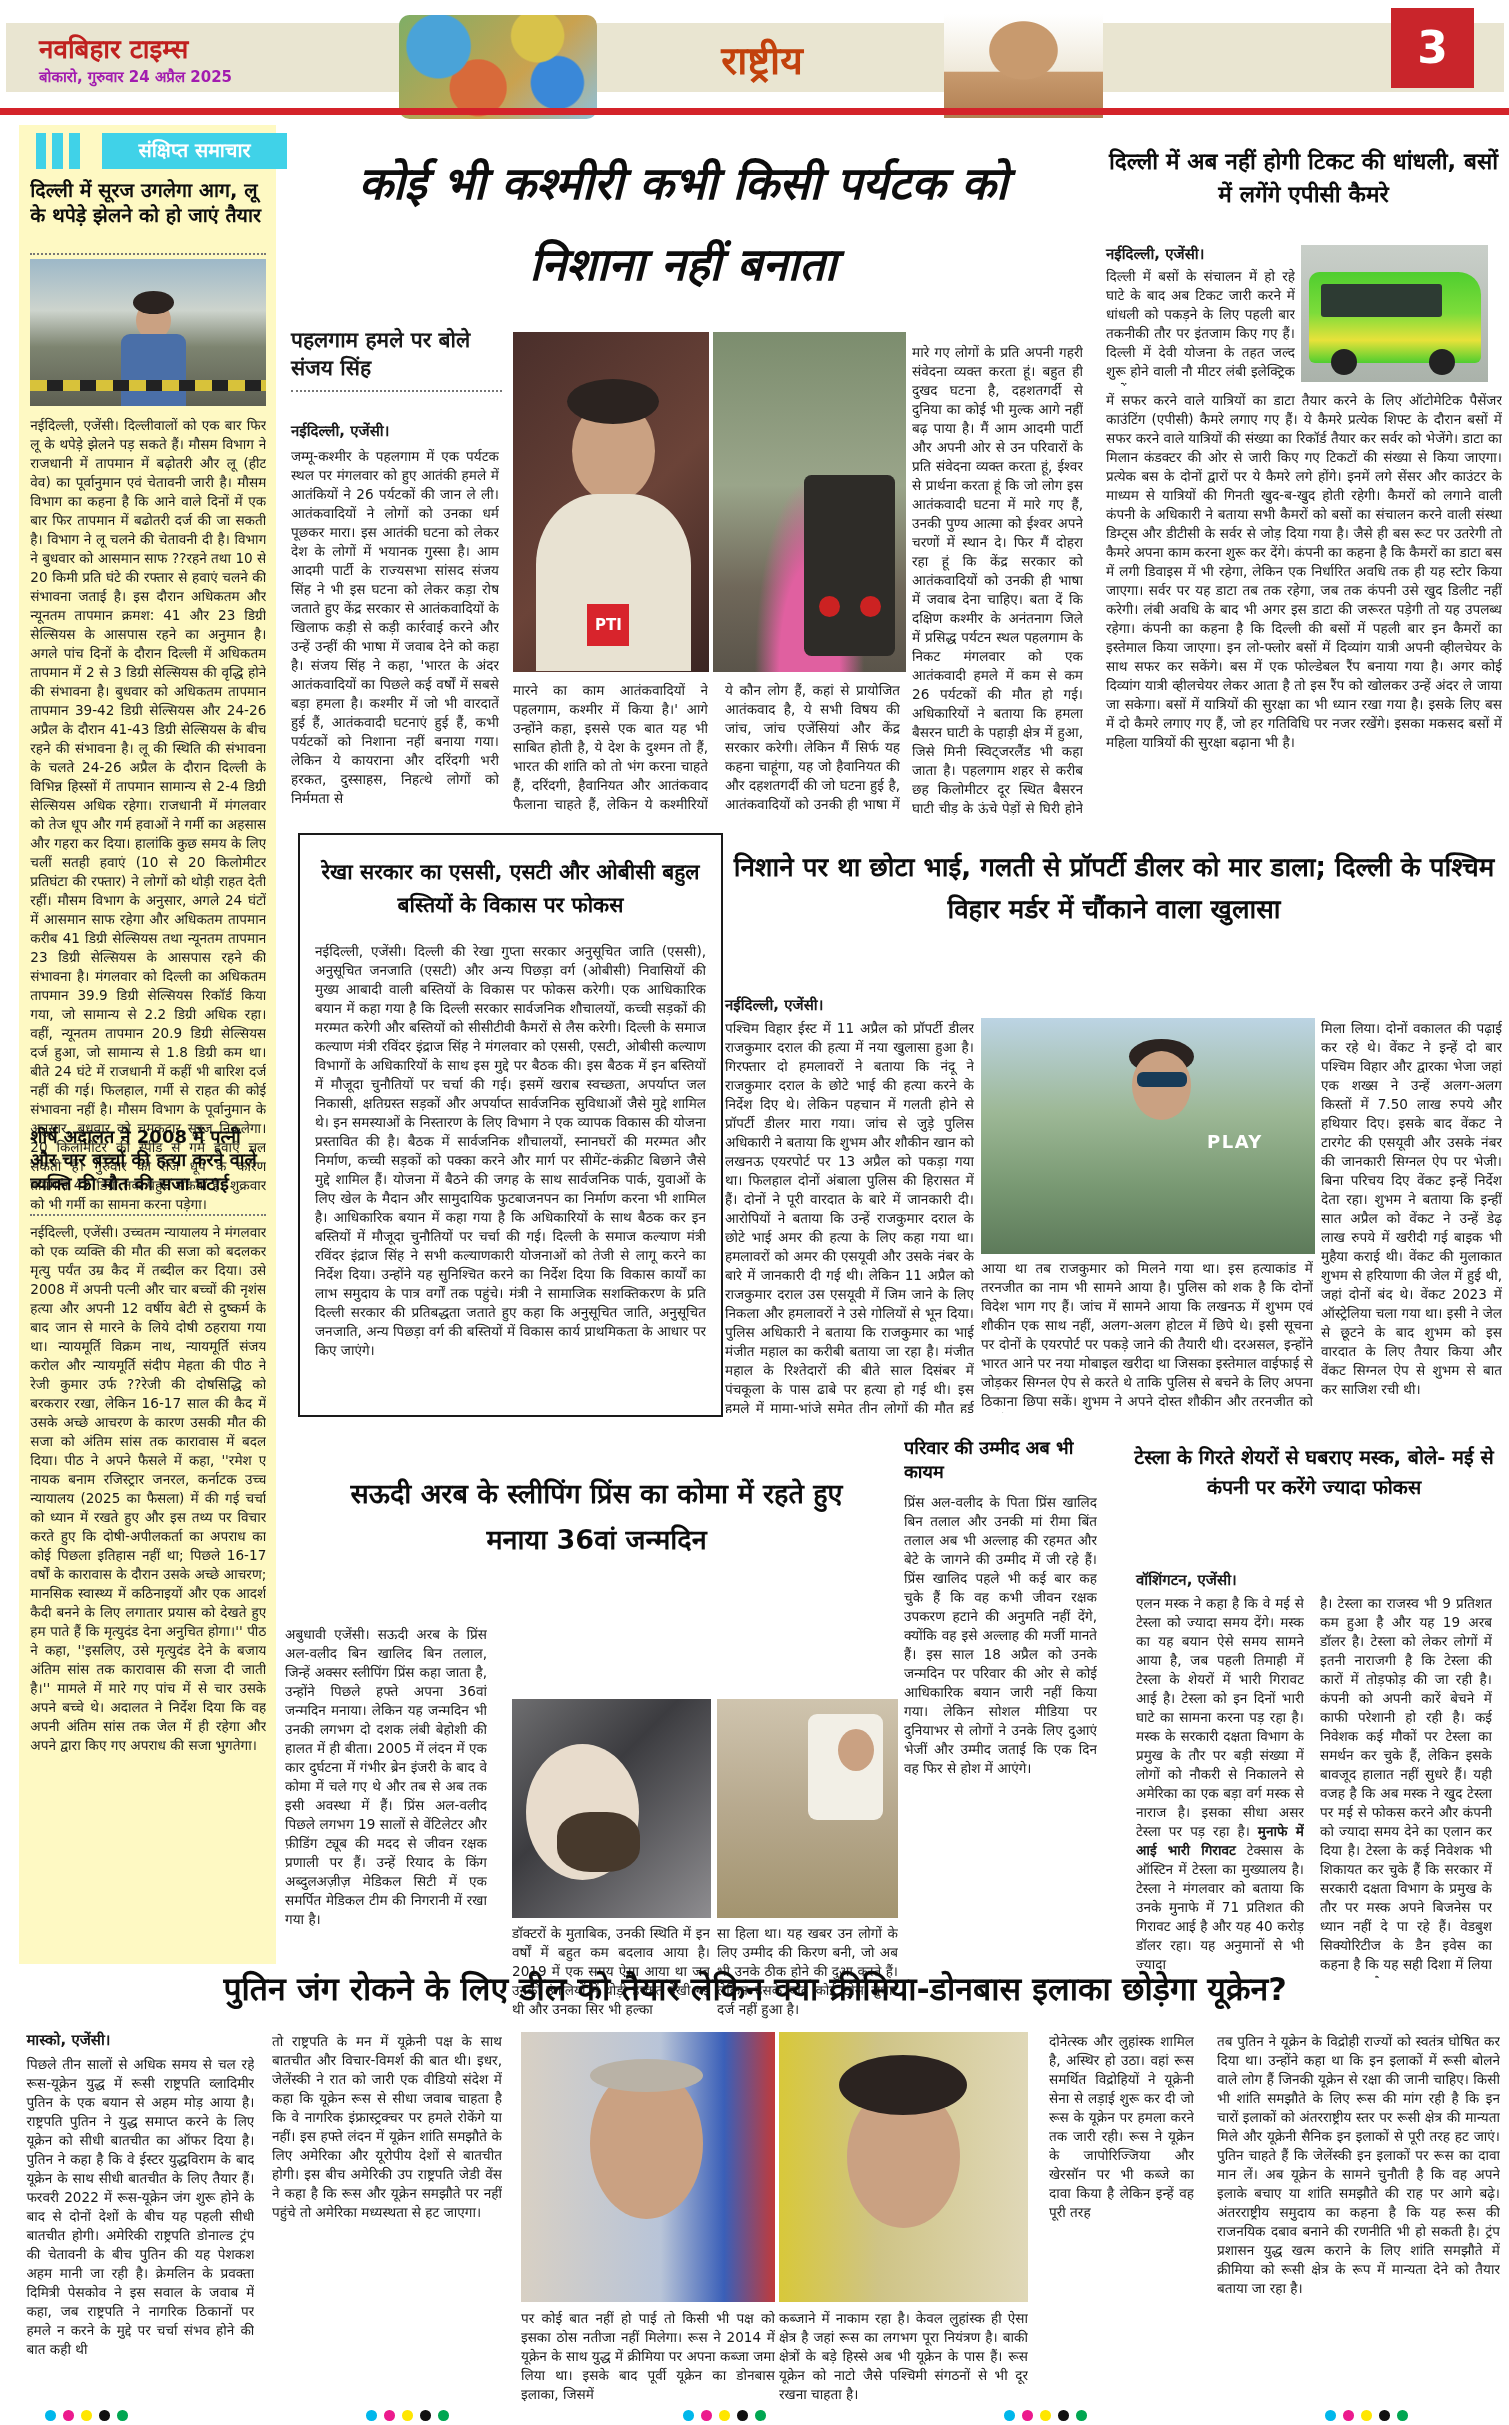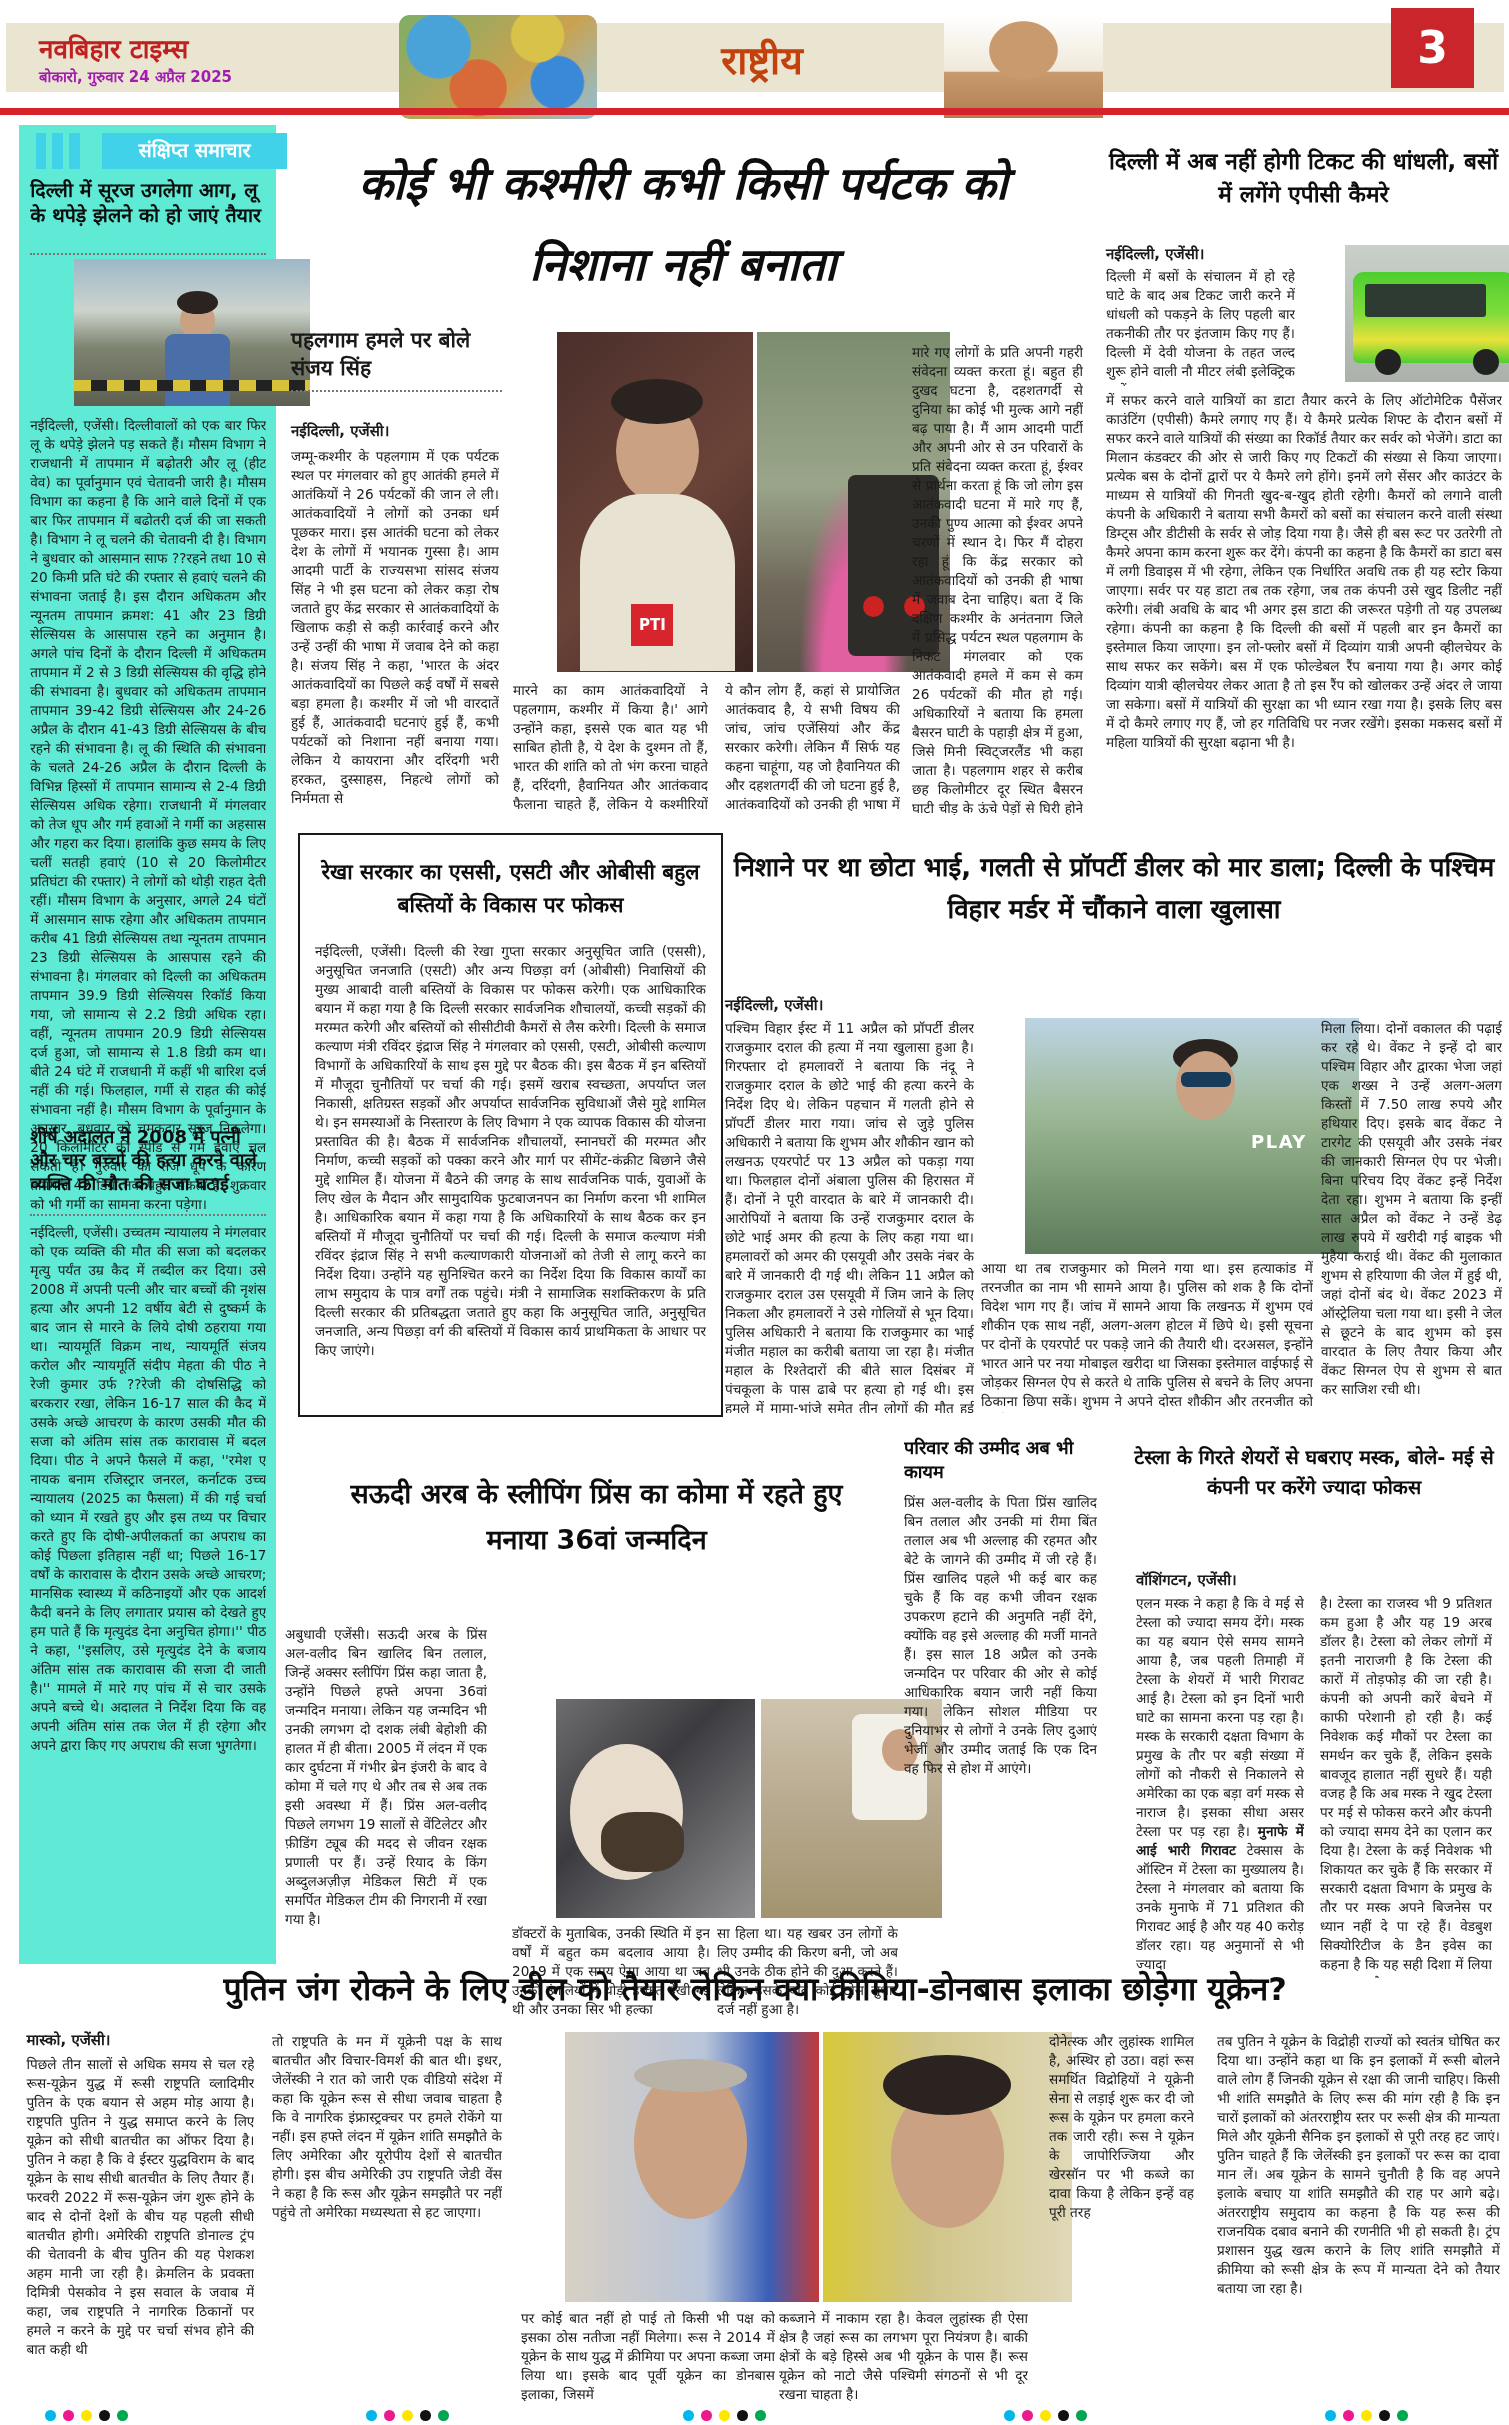--- a/index.html
+++ b/index.html
@@ -23,24 +23,24 @@
       linear-gradient(135deg,#7fae66,#caa24f 60%,#8fc0d8);}
   .statue{left:944px;top:13.6px;width:159px;height:104px;
     background:radial-gradient(ellipse at 50% 35%,#c89a6e 0 30%,transparent 31%),
       linear-gradient(180deg,#ffffff 0%,#efe9da 55%,#c89a6e 56%,#b07f52 100%);}
   
   .headline{font-weight:bold;color:#0d0d0d;}
   .byline{font-weight:bold;font-size:15px;}
   .bodytxt{font-size:13.6px;line-height:19px;text-align:justify;overflow:hidden;}
   .kick{font-weight:bold;font-size:21px;line-height:1.35;border-bottom:2.3px dotted #777;padding-bottom:7.5px;}
   .dothr{border-bottom:2.3px dotted #777;}
-  .ph{position:absolute;overflow:hidden;background:#b9b9b9;margin-left:44px;}
+  .ph{position:absolute;overflow:hidden;background:#b9b9b9;}
   .ovl{position:absolute;color:#fff;font-weight:bold;}
   
-  #briefs{left:19px;top:125px;width:257px;height:1839px;background:#5eead4;}
+  #briefs{left:19px;top:125px;width:257px;height:1839px;background:#fef9c3;}
   .stripe{position:absolute;width:10.6px;height:36px;background:#40d2e8;}
   #brieflabel{left:83px;top:8.3px;width:185px;height:36px;background:#40d2e8;color:#fff;
      font-weight:bold;font-size:19.6px;text-align:center;line-height:36px;}
   
   #rekhabox{left:298px;top:833px;width:421px;height:580px;border:2.3px solid #1a1a1a;background:#fff;}
   
   .dotgrp{position:absolute;top:2410px;display:flex;gap:7.5px;}
   .dot{width:10.6px;height:10.6px;border-radius:50%;}
   
   .skin{position:absolute;border-radius:50%;background:#caa182;}

